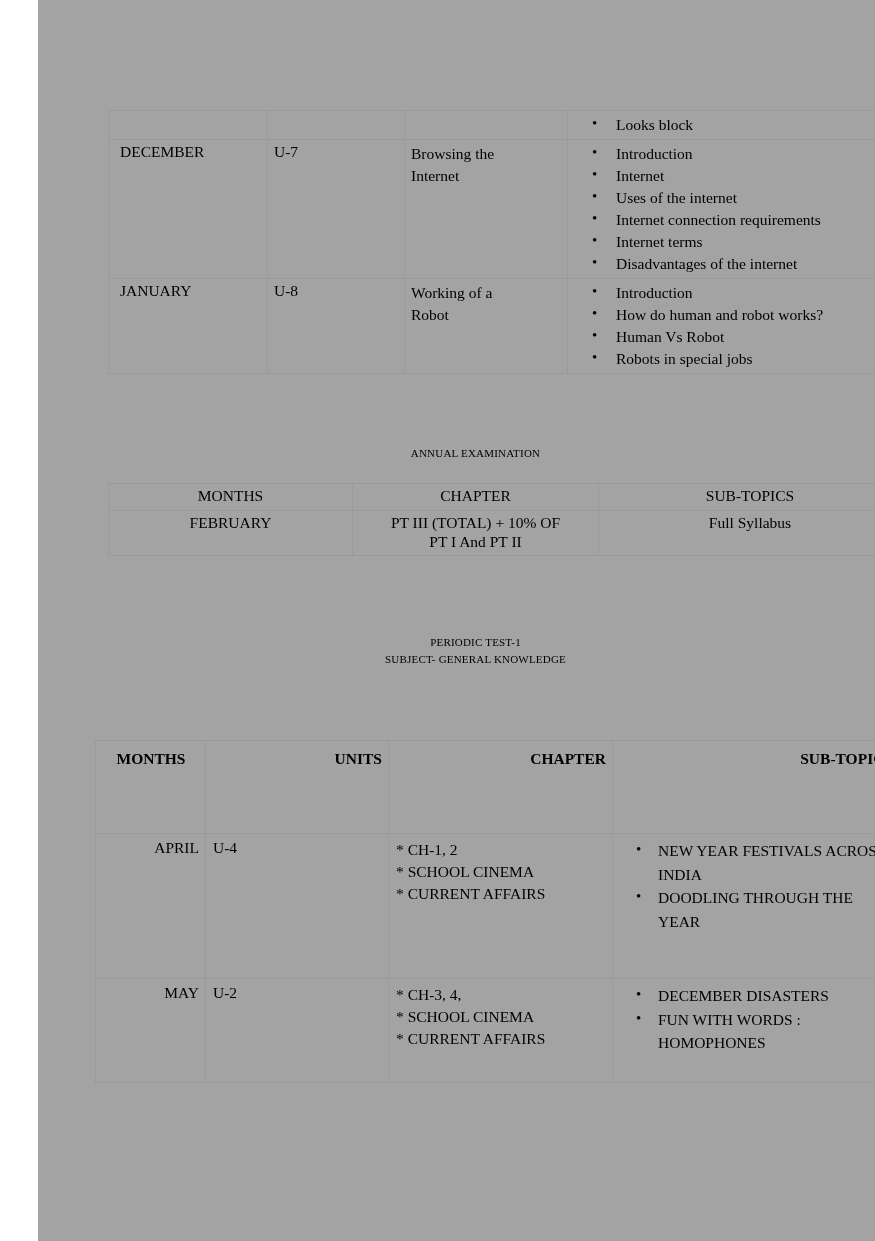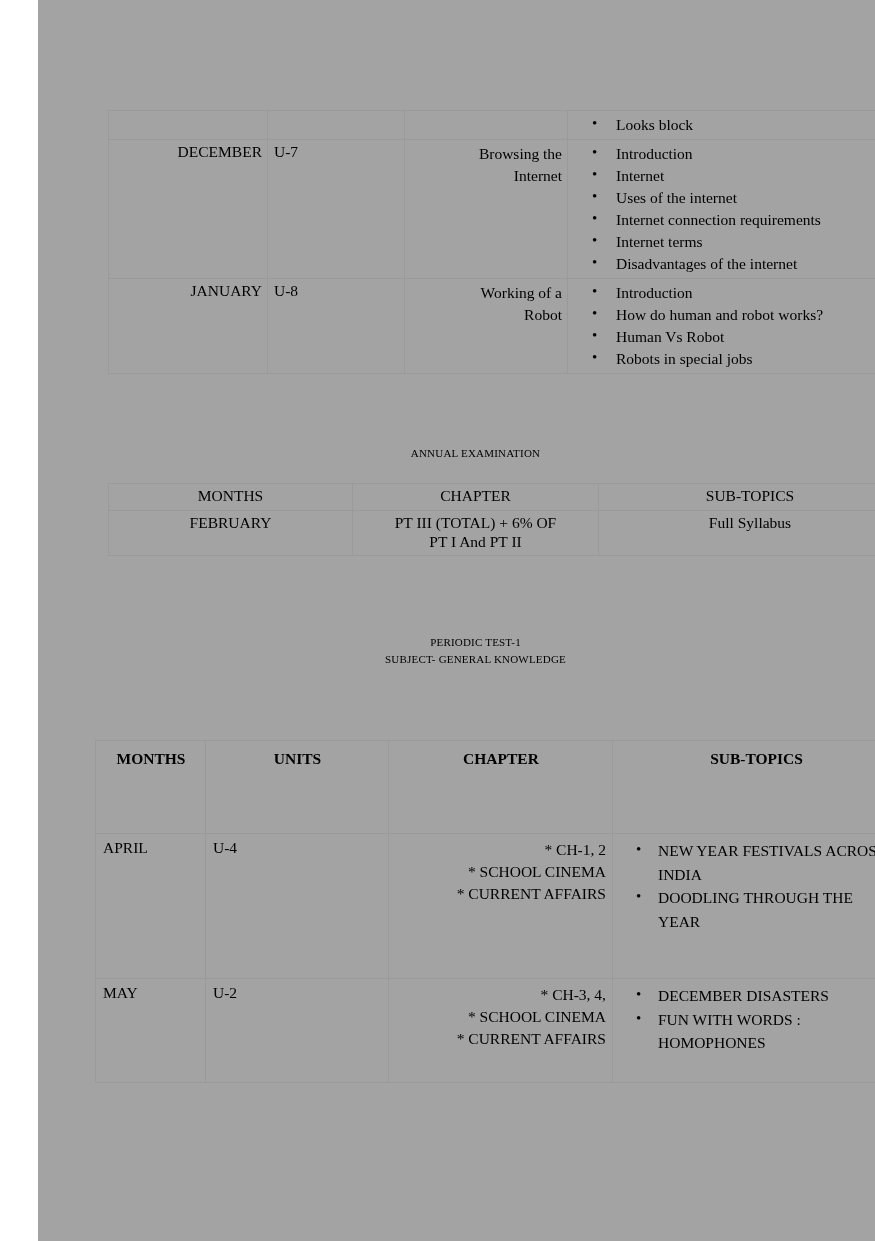--- a/index.html
+++ b/index.html
@@ -43,21 +43,21 @@
 
   
   #table-computer-continued {
     left: 70px;
     top: 110px;
     width: 773px;
   }
   #table-computer-continued td { height: auto; }
   #table-computer-continued .c-month {
     width: 142px;
-    text-align: right;
+    text-align: left;
     padding-left: 11px;
   }
   #table-computer-continued .c-unit  { width: 125px; font-family: Liberation Serif, serif; }
   #table-computer-continued .c-chap  { width: 151px; }
   #table-computer-continued .c-sub   { width: 355px; }
 
   .row-looksblock td { height: 38px; }
   .row-december td   { height: 138px; }
   .row-january td    { height: 107px; }
 
@@ -113,42 +113,41 @@
   #table-annual-exam .a-sub   { width: 294px; }
   #table-annual-exam tr.annual-head td { height: 22px; }
   #table-annual-exam tr.annual-body td { height: 40px; vertical-align: top; }
 
   
   #table-gk-pt1 {
     left: 57px;
     top: 740px;
     width: 748px;
   }
-  #table-gk-pt1 .g-month { width: 96px; }
+  #table-gk-pt1 .g-month { width: 96px; text-align: right; }
   #table-gk-pt1 .g-unit  { width: 169px; }
   #table-gk-pt1 .g-chap  { width: 210px; }
   #table-gk-pt1 .g-sub   { width: 273px; }
 
   #table-gk-pt1 td { padding: 5px 6px 5px 7px; }
   #table-gk-pt1 tr.gk-head td {
     font-weight: bold;
-    text-align: center;
+    text-align: right;
     height: 78px;
     vertical-align: top;
     padding-top: 9px;
   }
   #table-gk-pt1 tr.gk-head td.g-month { text-align: center; }
   #table-gk-pt1 tr.gk-row td { vertical-align: top; }
   #table-gk-pt1 tr.row-april td { height: 134px; }
   #table-gk-pt1 tr.row-may   td { height: 93px; }
 
   .chap-lines div {
     line-height: 1.42;
     white-space: nowrap;
-    text-align: right;
   }
 
   #table-gk-pt1 ul.cell-list > li {
     padding-left: 38px;
     line-height: 1.53;
   }
   #table-gk-pt1 ul.cell-list > li::before {
     left: 16px;
     line-height: 1.53;
   }
@@ -218,21 +217,21 @@
   <table class="doc-table" id="table-annual-exam">
     <tbody>
       <tr class="annual-head">
         <td class="a-month">MONTHS</td>
         <td class="a-chap">CHAPTER</td>
         <td class="a-sub">SUB-TOPICS</td>
       </tr>
       <tr class="annual-body">
         <td class="a-month">FEBRUARY</td>
         <td class="a-chap">
-          <div>PT III (TOTAL) + 6% OF</div>
+          <div>PT III (TOTAL) + 10% OF</div>
           <div>PT I And PT II</div>
         </td>
         <td class="a-sub">Full Syllabus</td>
       </tr>
     </tbody>
   </table>
 
   <div class="section-heading" id="heading-subject-gk">SUBJECT- GENERAL KNOWLEDGE</div>
   <div class="section-heading" id="heading-periodic-test">PERIODIC TEST-1</div>
 

